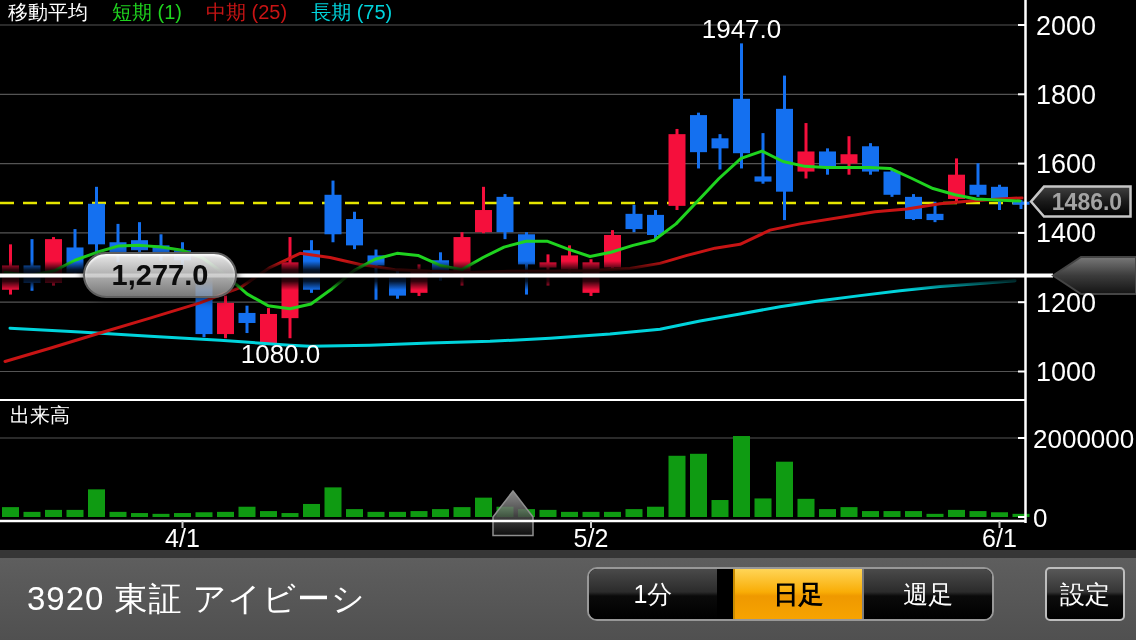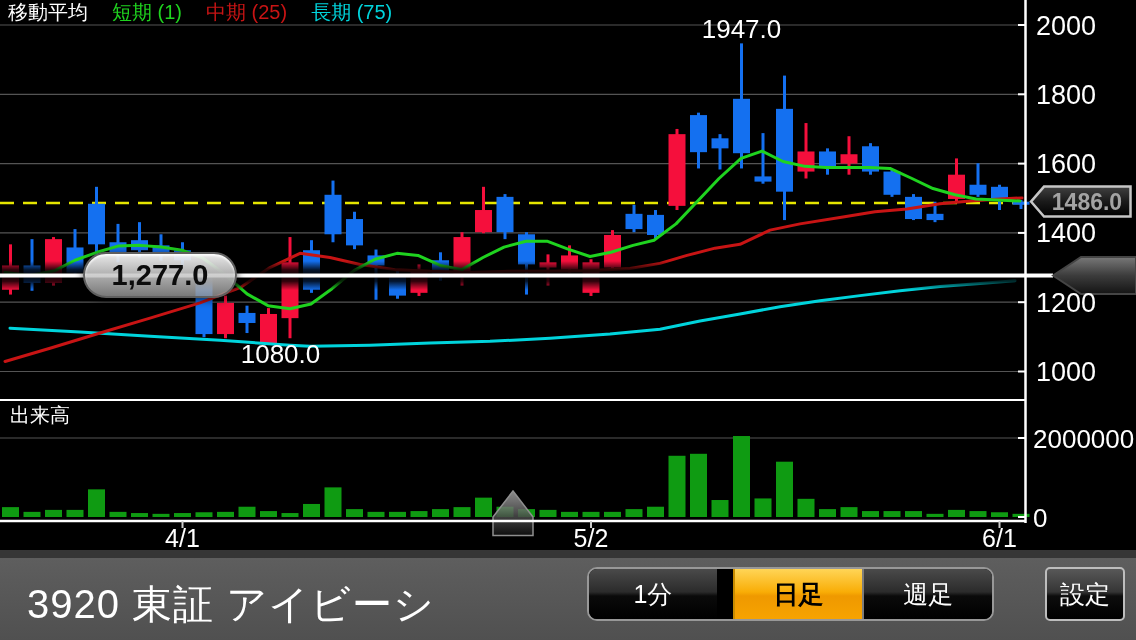--- a/index.html
+++ b/index.html
@@ -19,21 +19,21 @@
           box-shadow:inset 0 2px 2px rgba(255,255,255,0.85), 0 2px 8px rgba(0,0,0,0.65);
           display:flex;align-items:center;justify-content:center;
           font-size:29px;font-weight:bold;color:#0c0c0c;}
 
   #badge-label{position:absolute;left:1045px;top:189px;width:84px;height:27px;z-index:6;
                line-height:27px;text-align:center;font-size:23px;font-weight:bold;color:#a3a3a3;}
 
   #strip{position:absolute;left:0;top:550px;width:1136px;height:8px;background:#363636;z-index:4;}
   #bottombar{position:absolute;left:0;top:558px;width:1136px;height:82px;z-index:4;
              background:linear-gradient(#5e5e5e,#505050);}
-  #stock-title{position:absolute;left:27px;top:577px;z-index:5;font-size:40px;color:#fff;letter-spacing:1px;}
+  #stock-title{position:absolute;left:27px;top:577px;z-index:5;font-size:33px;color:#fff;letter-spacing:1px;}
 
   .seg-group{position:absolute;left:587px;top:567px;width:407px;height:54px;z-index:5;
              display:flex;border:2px solid #989898;border-radius:10px;overflow:hidden;
              box-sizing:border-box;background:#000;}
   .seg-btn{flex:1;margin:0;padding:4px;border:none;border-left:2px solid #7d7d7d;cursor:pointer;
            background:linear-gradient(#4a4a4a,#2b2b2b 46%,#0a0a0a 54%,#000);
            color:#fff;font-size:25px;font-family:inherit;}
   .seg-btn:first-child{border-left:none;}
   .seg-btn.active{background:linear-gradient(#ffd557,#f9ad06 46%,#ef9900 54%,#f7a300);
                   color:#000;font-weight:bold;border-left-color:#c98c00;margin-left:16px;}

